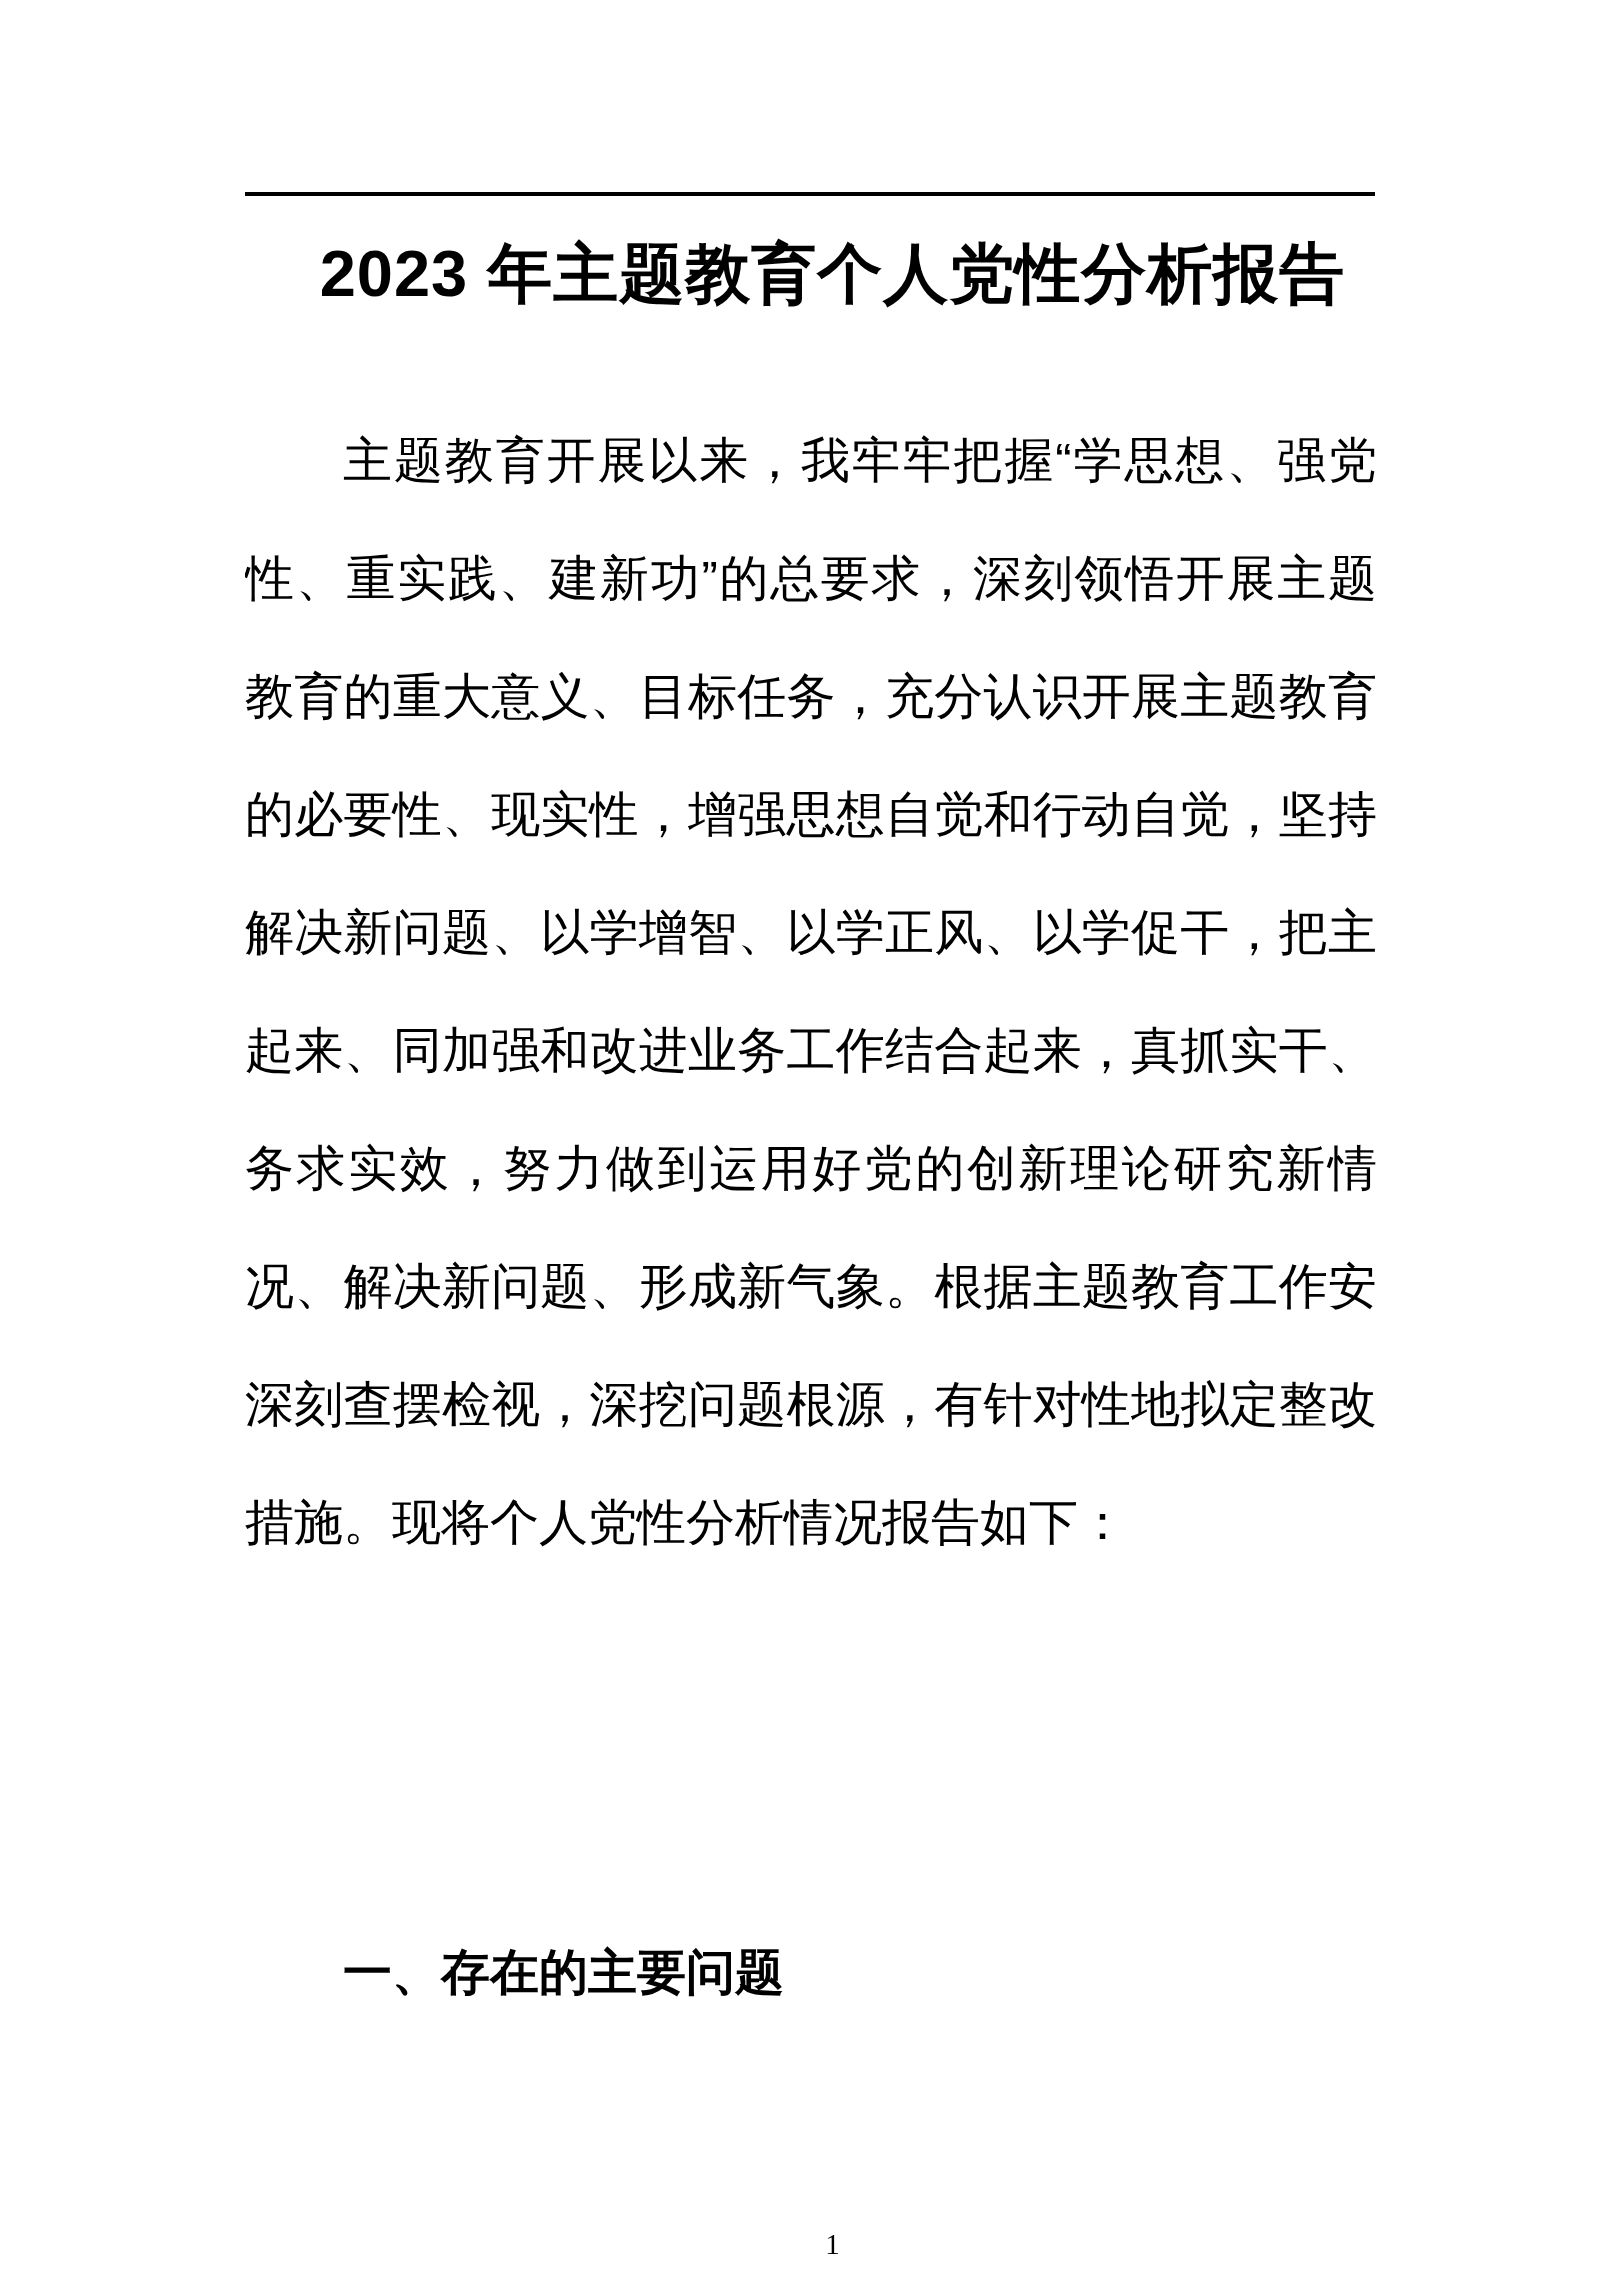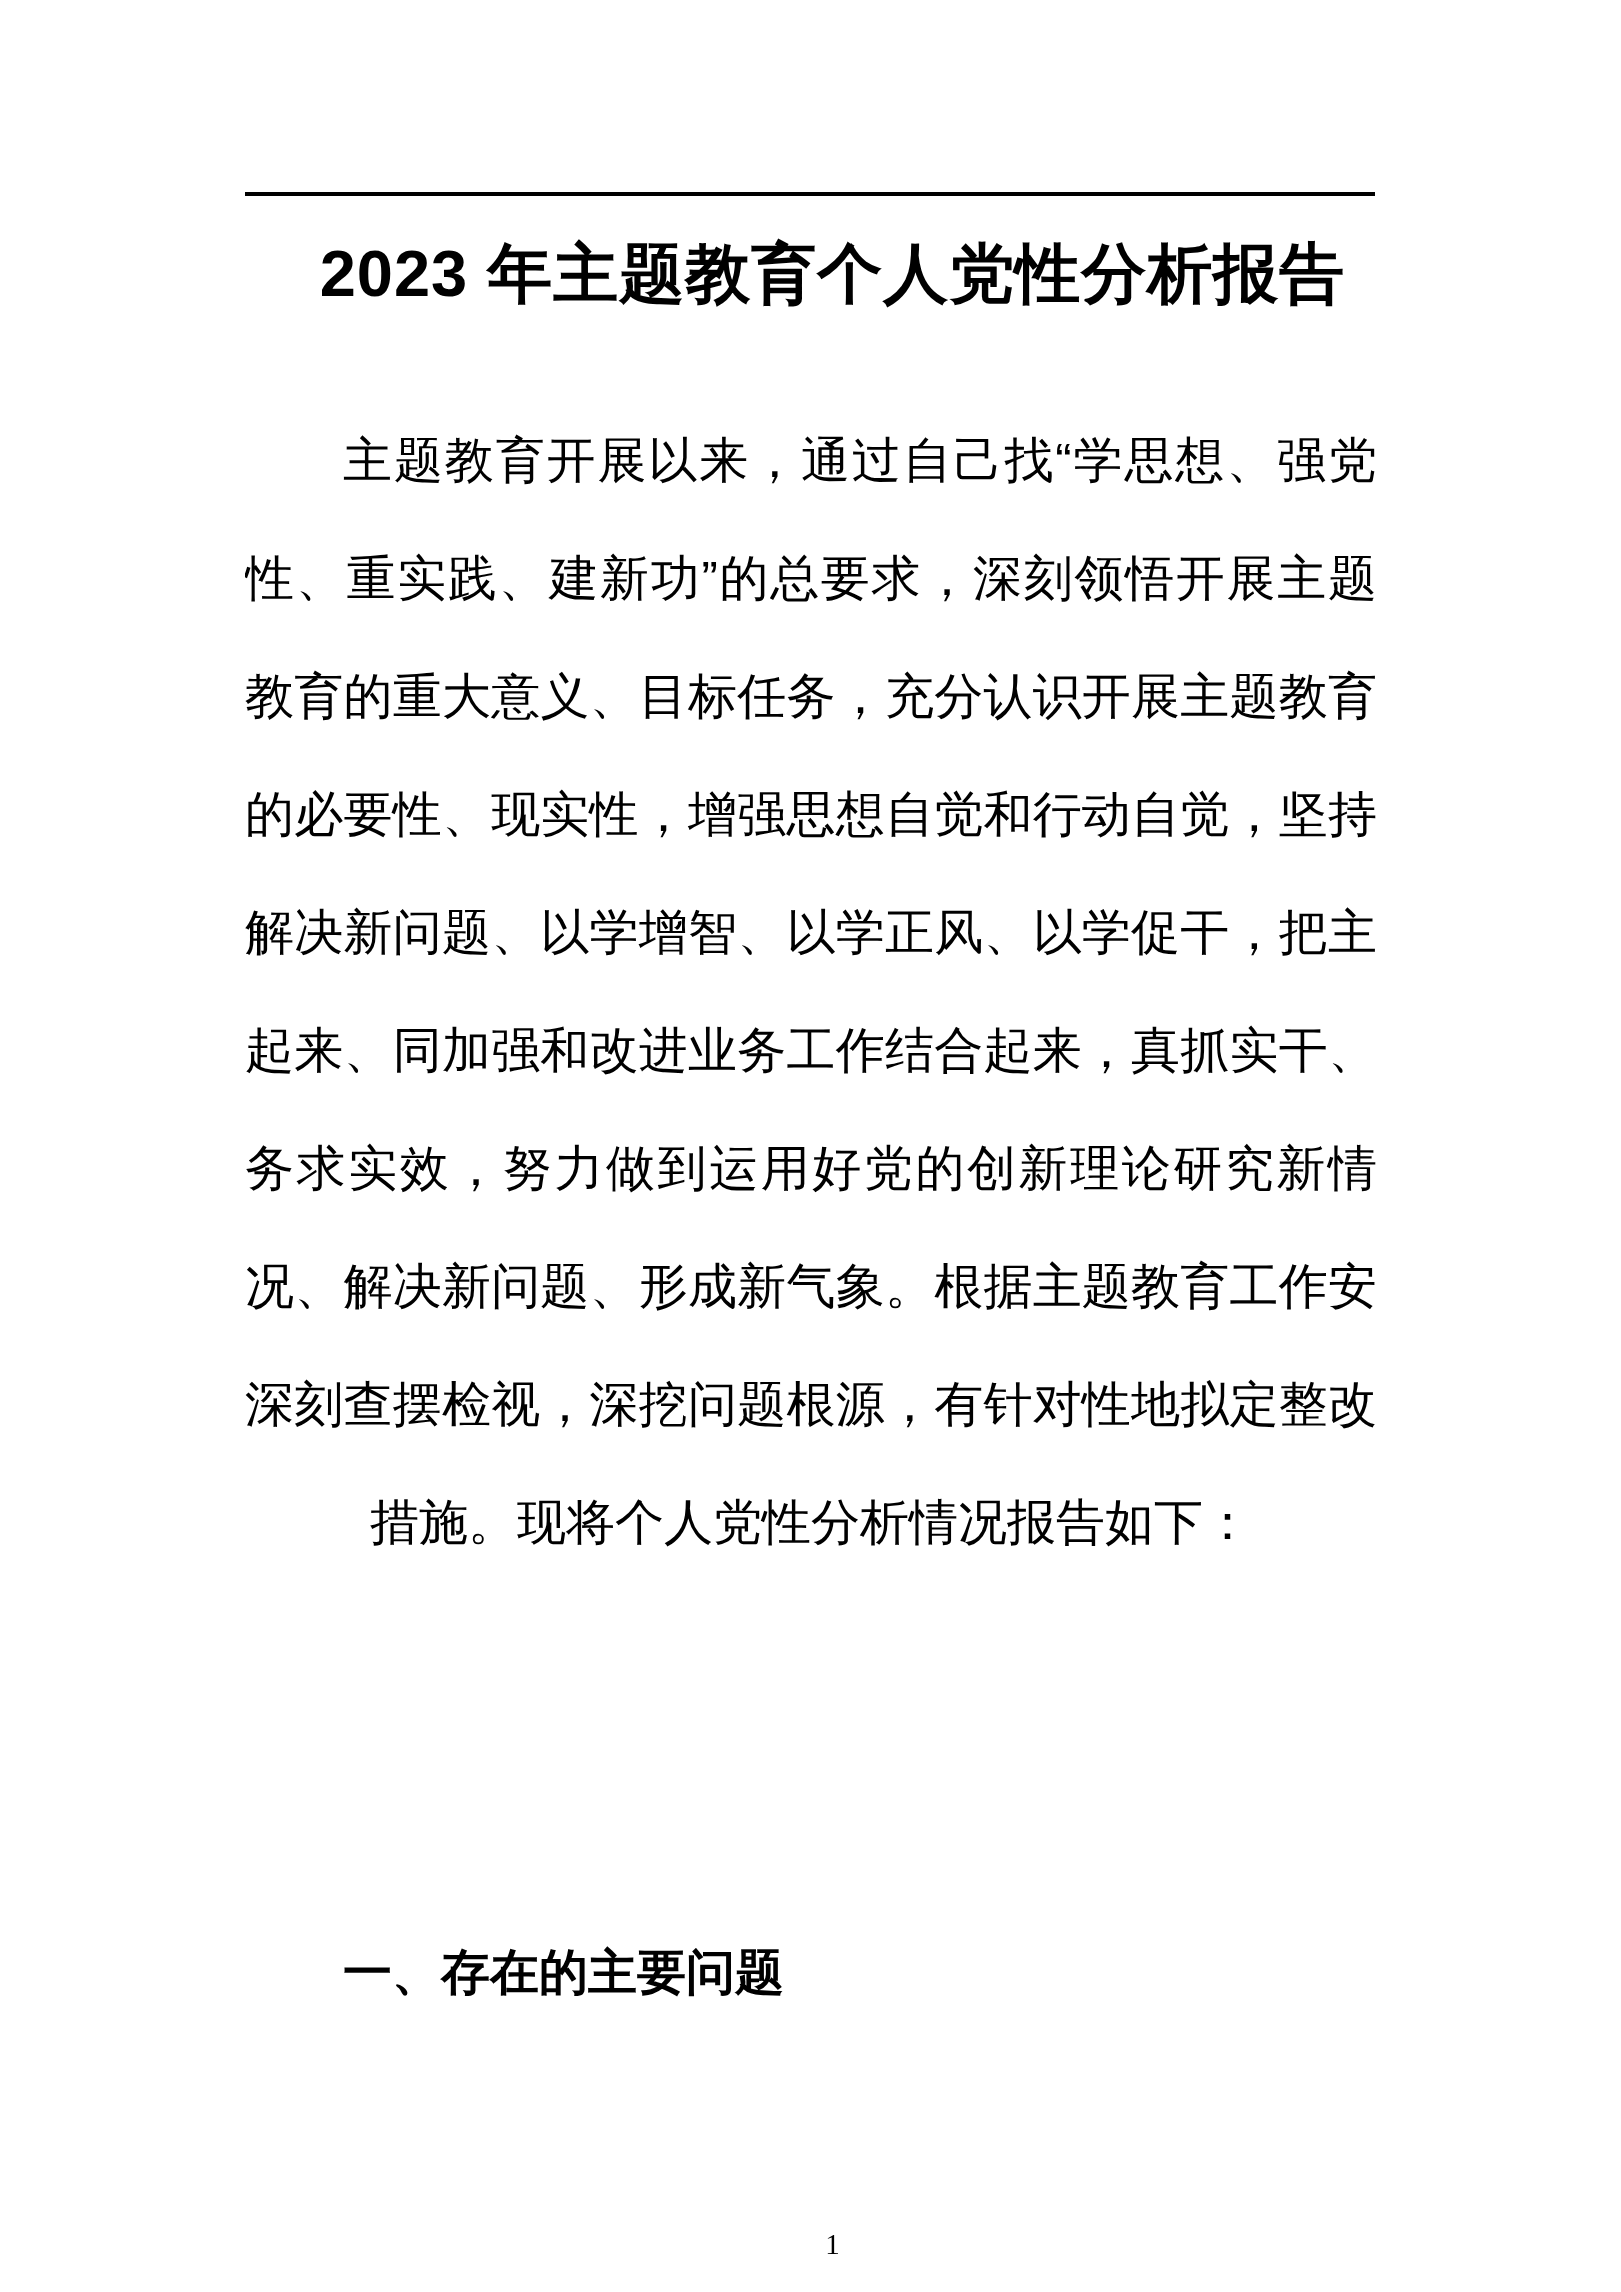--- a/index.html
+++ b/index.html
@@ -48,21 +48,21 @@
   .para-line {
     height: 118px;
     text-align: justify;
     text-align-last: justify;
     overflow: hidden;
   }
   .para-line.first {
     text-indent: 98px;
   }
   .para-line.last {
-    text-align: center;
+    text-align: left;
     text-align-last: auto;
   }
   .section-heading {
     position: absolute;
     left: 343px;
     top: 1923px;
     font-size: 49px;
     font-weight: 700;
     line-height: 98px;
     white-space: nowrap;
@@ -82,21 +82,21 @@
 </head>
 <body>
 
 <div class="page">
 
   <div class="header-rule"></div>
 
   <div class="doc-title">2023 年主题教育个人党性分析报告</div>
 
   <div class="body-para">
-    <div class="para-line first">主题教育开展以来，通过自己找“学思想、强党</div>
+    <div class="para-line first">主题教育开展以来，我牢牢把握“学思想、强党</div>
     <div class="para-line">性、重实践、建新功”的总要求，深刻领悟开展主题</div>
     <div class="para-line">教育的重大意义、目标任务，充分认识开展主题教育</div>
     <div class="para-line">的必要性、现实性，增强思想自觉和行动自觉，坚持</div>
     <div class="para-line">解决新问题、以学增智、以学正风、以学促干，把主题</div>
     <div class="para-line">起来、同加强和改进业务工作结合起来，真抓实干、</div>
     <div class="para-line">务求实效，努力做到运用好党的创新理论研究新情</div>
     <div class="para-line">况、解决新问题、形成新气象。根据主题教育工作安</div>
     <div class="para-line">深刻查摆检视，深挖问题根源，有针对性地拟定整改</div>
     <div class="para-line last">措施。现将个人党性分析情况报告如下：</div>
   </div>

